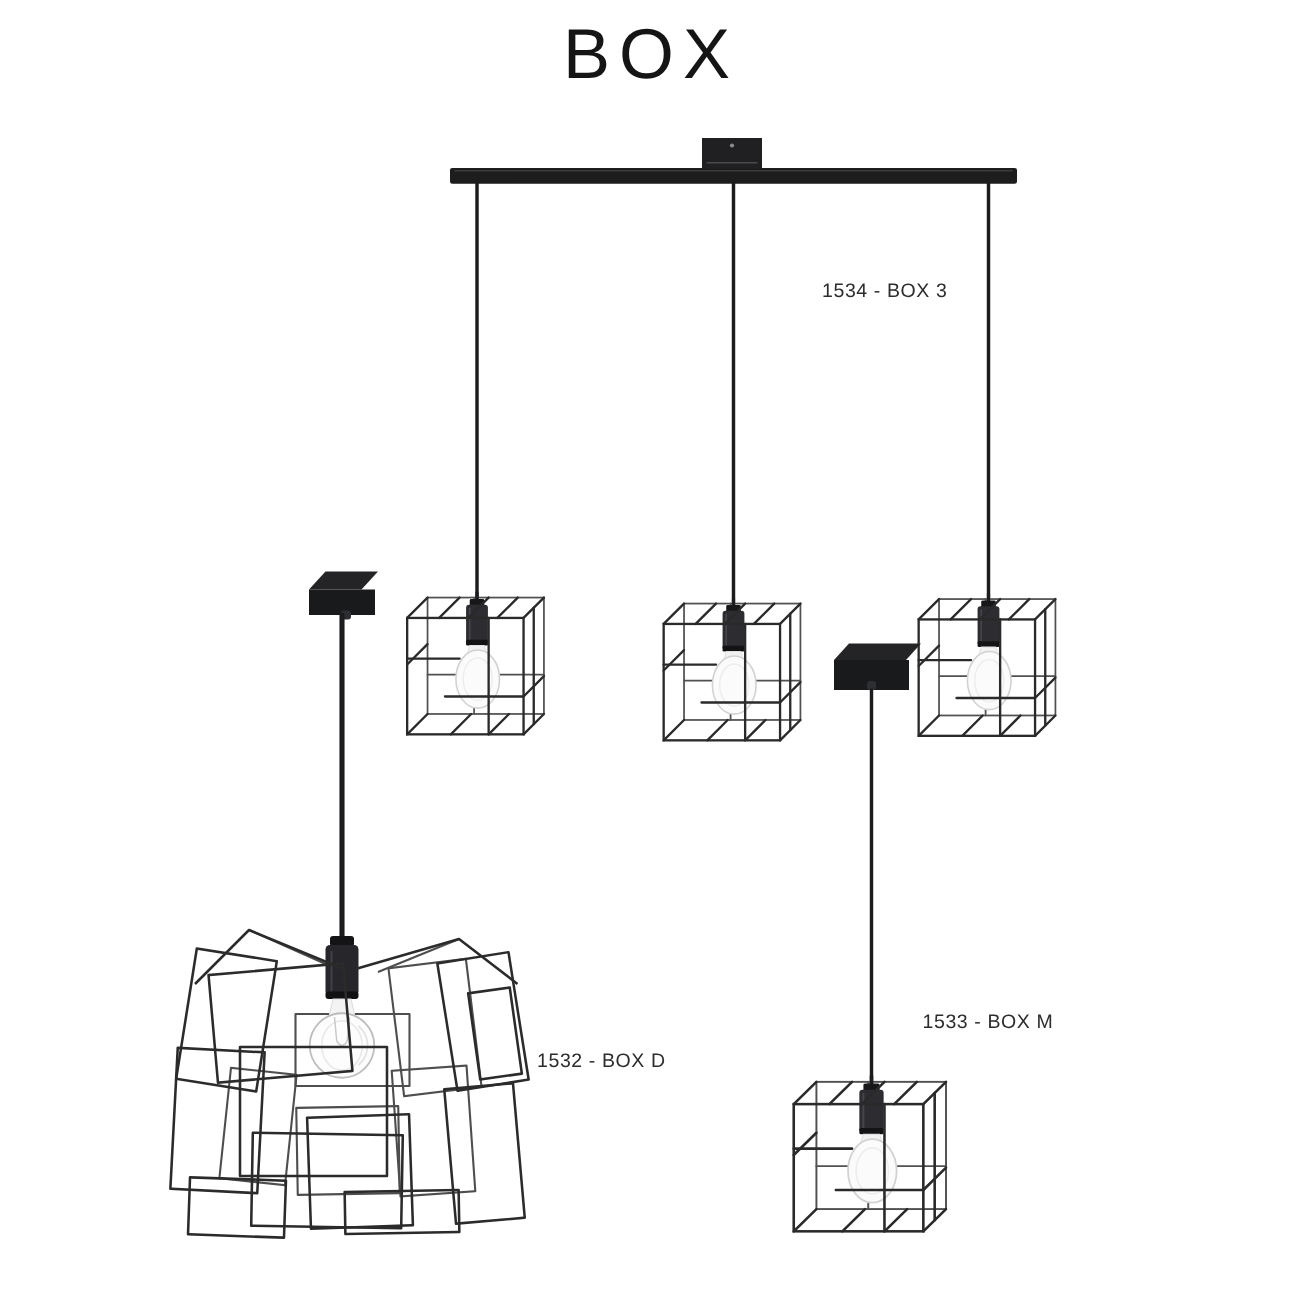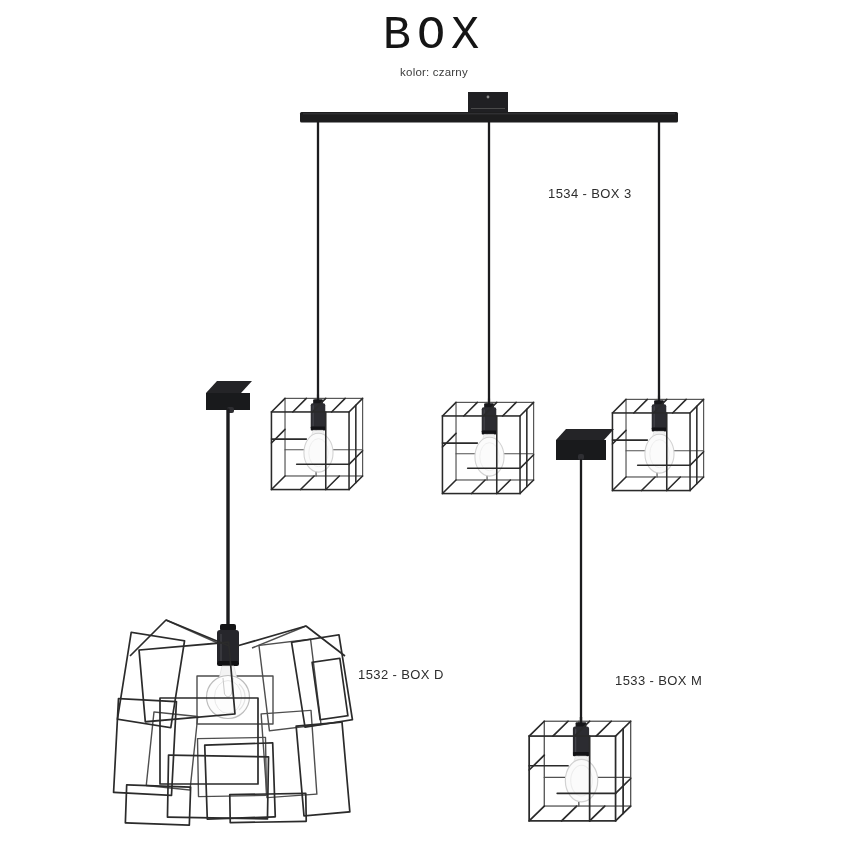--- a/index.html
+++ b/index.html
@@ -2,49 +2,48 @@
 <html><head>
 <meta charset="utf-8">
 <style>
   html,body{margin:0;padding:0;background:#ffffff;}
   .stage{
     position:relative;width:868px;height:868px;background:#ffffff;
     font-family:"Liberation Sans",sans-serif;overflow:hidden;
   }
   .page-title{
     position:absolute;left:0;top:12px;width:100%;text-align:center;
-    font-family:Liberation Mono, monospace;font-size:47px;font-weight:400;
+    font-family:Liberation Sans, sans-serif;font-size:47px;font-weight:400;
     letter-spacing:6px;color:#151515;line-height:1;
   }
   .page-subtitle{
     position:absolute;left:0;top:66px;width:100%;text-align:center;
     font-size:11.5px;color:#3c3c3c;letter-spacing:0.2px;
   }
   .product-label{
     position:absolute;font-size:13px;color:#2d2d2d;letter-spacing:0.4px;
     white-space:nowrap;
   }
   .label-box3{left:548px;top:186px;text-align:right;}
-  .label-boxd{left:358px;top:667px;}
+  .label-boxd{left:358px;top:699px;}
   .label-boxm{left:597px;top:673px;margin-left:18px;}
   svg.scene{position:absolute;left:0;top:0;}
   .wire-front{stroke:#2a2a2a;stroke-width:1.6;fill:none;stroke-linecap:round;}
   .wire-back{stroke:#515151;stroke-width:1.2;fill:none;stroke-linecap:round;}
   .wire-d-front{stroke:#2b2b2b;stroke-width:1.7;fill:none;stroke-linejoin:round;}
   .wire-d-back{stroke:#4e4e4e;stroke-width:1.4;fill:none;stroke-linejoin:round;}
   .cord{stroke:#1c1c1e;stroke-width:2.3;stroke-linecap:round;}
   .cord-thick{stroke:#1b1b1d;stroke-width:3.4;stroke-linecap:round;}
 </style>
 </head>
 <body>
 
 <div class="stage">
 
   <div class="page-title">BOX</div>
-  <div class="page-subtitle">kolor: czarny</div>
 
   <svg class="scene" width="868" height="868" viewBox="0 0 868 868">
     <defs>
       <g id="cage-back" class="wire-back">
         <rect x="16" y="4" width="80" height="80"></rect>
         <line x1="48" y1="4" x2="48" y2="84"></line>
         <line x1="16" y1="57" x2="96" y2="57"></line>
       </g>
       <g id="lamp-unit">
         <line x1="50" y1="0" x2="50" y2="7" stroke="#1c1c1e" stroke-width="2.2"></line>

